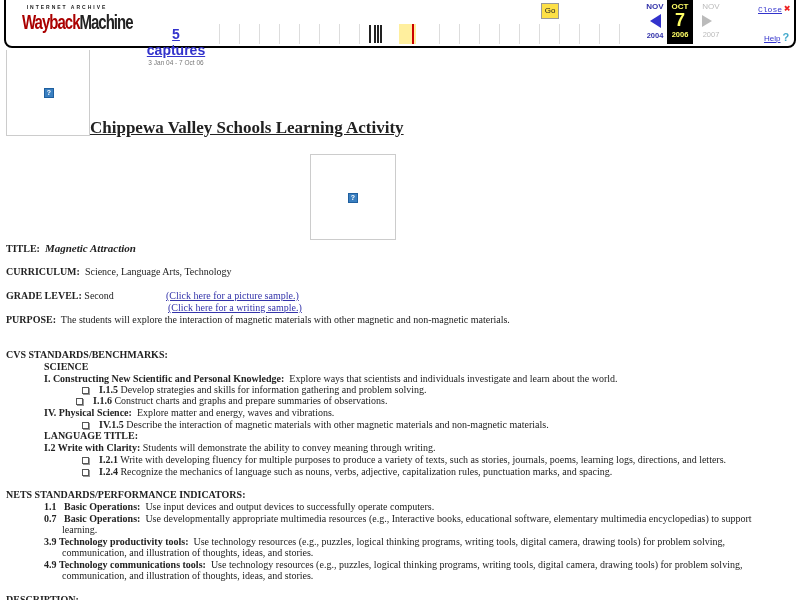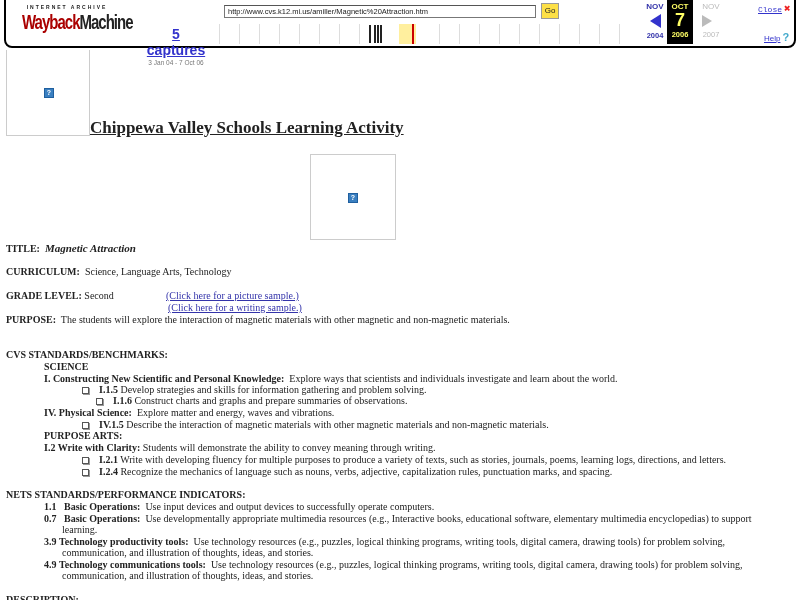--- a/index.html
+++ b/index.html
@@ -58,21 +58,20 @@
 
 <div class="wb-bar">
   <div class="wb-logo">
     <div class="ia">INTERNET ARCHIVE</div>
     <div class="wm"><span style="color:#a00">Wayback</span><span>Machine</span></div>
   </div>
   <div class="wb-captures">
     <a href="#">5 captures</a>
     <div class="range">3 Jan 04 - 7 Oct 06</div>
   </div>
-  <input class="wb-url" type="text" value="http://www.cvs.k12.mi.us/amiller/Magnetic%20Attraction.htm" style="">
   <div class="wb-go">Go</div>
 
   <div class="wb-timeline">
     <div class="tl-tick" style="left:8px"></div>
     <div class="tl-tick" style="left:28px"></div>
     <div class="tl-tick" style="left:48px"></div>
     <div class="tl-tick" style="left:68px"></div>
     <div class="tl-tick" style="left:88px"></div>
     <div class="tl-tick" style="left:108px"></div>
     <div class="tl-tick" style="left:128px"></div>
@@ -157,31 +156,31 @@
 </div>
 <div class="line" style="left:44px; top:361px;">
   <span class="lbl">SCIENCE</span>
 </div>
 <div class="line" style="left:44px; top:373px;">
   <span class="b">I. Constructing New Scientific and Personal Knowledge:</span>&nbsp; <span>Explore ways that scientists and individuals investigate and learn about the world.</span>
 </div>
 <div class="line" style="left:82px; top:384px;">
   <span class="bullet"></span><span class="b">I.1.5</span> <span>Develop strategies and skills for information gathering and problem solving.</span>
 </div>
-<div class="line" style="left:96px; top:395px;">
+<div class="line" style="left:76px; top:395px;">
   <span class="bullet"></span><span class="b">I.1.6</span> <span>Construct charts and graphs and prepare summaries of observations.</span>
 </div>
 <div class="line" style="left:44px; top:407px;">
   <span class="b">IV. Physical Science:</span>&nbsp; <span>Explore matter and energy, waves and vibrations.</span>
 </div>
 <div class="line" style="left:82px; top:419px;">
   <span class="bullet"></span><span class="b">IV.1.5</span> <span>Describe the interaction of magnetic materials with other magnetic materials and non-magnetic materials.</span>
 </div>
 <div class="line" style="left:44px; top:430px;">
-  <span class="lbl">PURPOSE ARTS:</span>
+  <span class="lbl">LANGUAGE TITLE:</span>
 </div>
 <div class="line" style="left:44px; top:442px;">
   <span class="b">I.2 Write with Clarity:</span> <span>Students will demonstrate the ability to convey meaning through writing.</span>
 </div>
 <div class="line" style="left:82px; top:454px;">
   <span class="bullet"></span><span class="b">I.2.1</span> <span>Write with developing fluency for multiple purposes to produce a variety of texts, such as stories, journals, poems, learning logs, directions, and letters.</span>
 </div>
 <div class="line" style="left:82px; top:466px;">
   <span class="bullet"></span><span class="b">I.2.4</span> <span>Recognize the mechanics of language such as nouns, verbs, adjective, capitalization rules, punctuation marks, and spacing.</span>
 </div>

